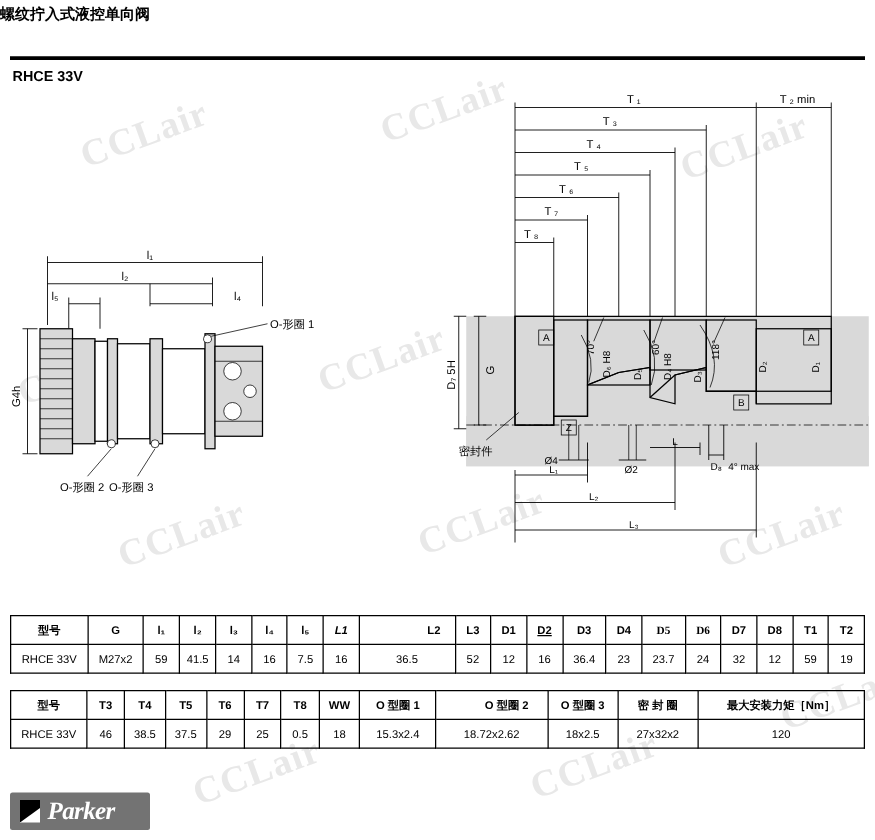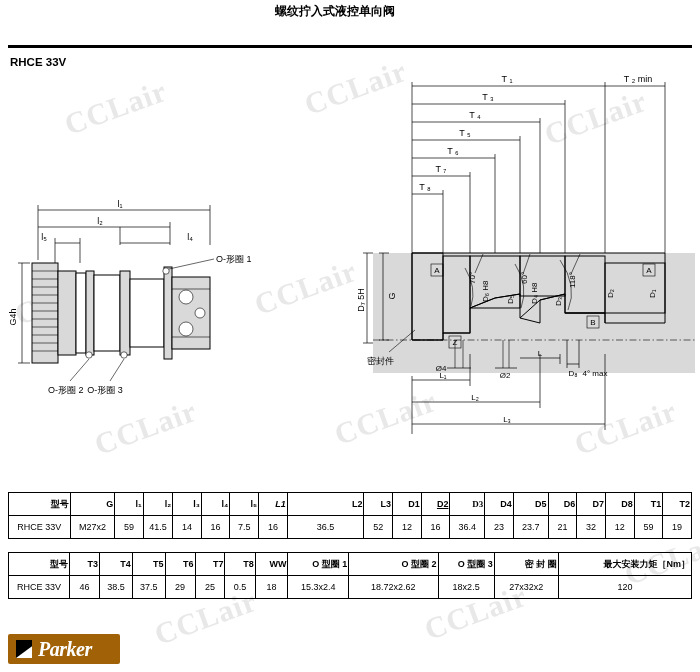--- a/index.html
+++ b/index.html
@@ -7,21 +7,21 @@
     width:700px;height:672px;
     background:#ffffff;
     font-family:"Liberation Sans", sans-serif;
     color:#000;
     position:relative;
     overflow:hidden;
   }
   
   .hdr{position:absolute;left:0;top:0;width:700px;height:48px;}
   .hdr .left{position:absolute;left:10px;top:3px;font-size:10.5px;line-height:16px;}
-  .hdr .center{position:absolute;left:0;top:2px;width:606px;text-align:center;font-size:12px;font-weight:bold;line-height:18px;margin-left:32px;}
+  .hdr .center{position:absolute;left:0;top:2px;width:606px;font-size:12px;font-weight:bold;line-height:18px;}
   .hdr .rule{position:absolute;left:8px;top:45px;width:684px;height:3px;background:#000;}
 
   .subtitle{position:absolute;left:10px;top:56px;font-size:11.5px;font-weight:bold;}
 
   
   .wm{position:absolute;font-size:30px;font-weight:bold;color:#e8e8e8;
       font-family:"Liberation Serif",serif;letter-spacing:1px;
       transform:rotate(-20deg);transform-origin:left top;white-space:nowrap;
       pointer-events:none;}
 
@@ -31,27 +31,27 @@
   .out{stroke:#000;stroke-width:1;fill:none;}
   .thin{stroke:#000;stroke-width:.6;fill:none;}
   .cl{stroke:#000;stroke-width:.6;fill:none;stroke-dasharray:7,2.5,1.5,2.5;}
   .hatch{fill:#d9d9d9;}
   .lbl{font-family:"Liberation Sans",sans-serif;font-size:9px;}
   .lbls{font-family:"Liberation Sans",sans-serif;font-size:8px;}
 
   
   table{border-collapse:collapse;font-size:9px;}
   table th,table td{border:1px solid #000;text-align:center;vertical-align:middle;}
-  table th{font-weight:bold;height:20px;text-align:right;}
+  table th{font-weight:bold;height:20px;}
   table td{height:20px;}
   .t1{position:absolute;left:8px;top:492px;width:684px;}
   .t2{position:absolute;left:8px;top:552px;width:684px;}
 
   
-  .logo{position:absolute;left:8px;top:634px;width:112px;height:30px;background:#a16207;border-radius:2px;}
+  .logo{position:absolute;left:8px;top:634px;width:112px;height:30px;background:#737373;border-radius:2px;}
   .logo .txt{color:#fff;font-family:"Liberation Serif",serif;font-weight:bold;font-style:italic;
              font-size:20px;line-height:30px;padding-left:30px;letter-spacing:-.5px;}
   .logo .bar{position:absolute;left:8px;top:6px;width:16px;height:18px;background:#fff;}
   .logo .bar:after{content:"";position:absolute;left:0;top:0;width:16px;height:18px;
                    background:#000;clip-path:polygon(0 0,100% 0,100% 35%,0 100%);}
 </style>
 </head>
 <body>
 
 <div class="hdr">
@@ -321,24 +321,24 @@
           <th style="width: 28px;">l₁</th>
           <th style="width: 28px;">l₂</th>
           <th style="width: 28px;">l₃</th>
           <th style="width: 28px;">l₄</th>
           <th style="width: 28px;">l₅</th>
           <th style="width: 28px; font-style: italic;">L1</th>
           <th style="width: 34px; padding-left: 44px;">L2</th>
           <th style="width: 28px;">L3</th>
           <th style="width: 28px;">D1</th>
           <th style="width: 28px; text-decoration: underline;">D2</th>
-          <th style="width: 34px; font-family: Liberation Serif, serif;">D3</th>
+          <th style="width: 34px;">D3</th>
           <th style="width: 28px;">D4</th>
-          <th style="width: 34px;">D5</th>
-          <th style="width: 28px;">D6</th>
+          <th style="width: 34px; font-family: Liberation Serif, serif;">D5</th>
+          <th style="width: 28px; font-family: Liberation Serif, serif;">D6</th>
           <th style="width: 28px;">D7</th>
           <th style="width: 28px;">D8</th>
           <th style="width: 28px;">T1</th>
           <th style="width: 28px;">T2</th>
         </tr>
       </thead>
       <tbody>
         <tr>
           <td>RHCE 33V</td>
           <td>M27x2</td>
@@ -348,21 +348,21 @@
           <td>16</td>
           <td>7.5</td>
           <td>16</td>
           <td>36.5</td>
           <td>52</td>
           <td>12</td>
           <td>16</td>
           <td>36.4</td>
           <td>23</td>
           <td>23.7</td>
-          <td>21</td>
+          <td>24</td>
           <td>32</td>
           <td>12</td>
           <td>59</td>
           <td>19</td>
         </tr>
       </tbody>
     </table>
 </div>
 
 <div class="t2">

